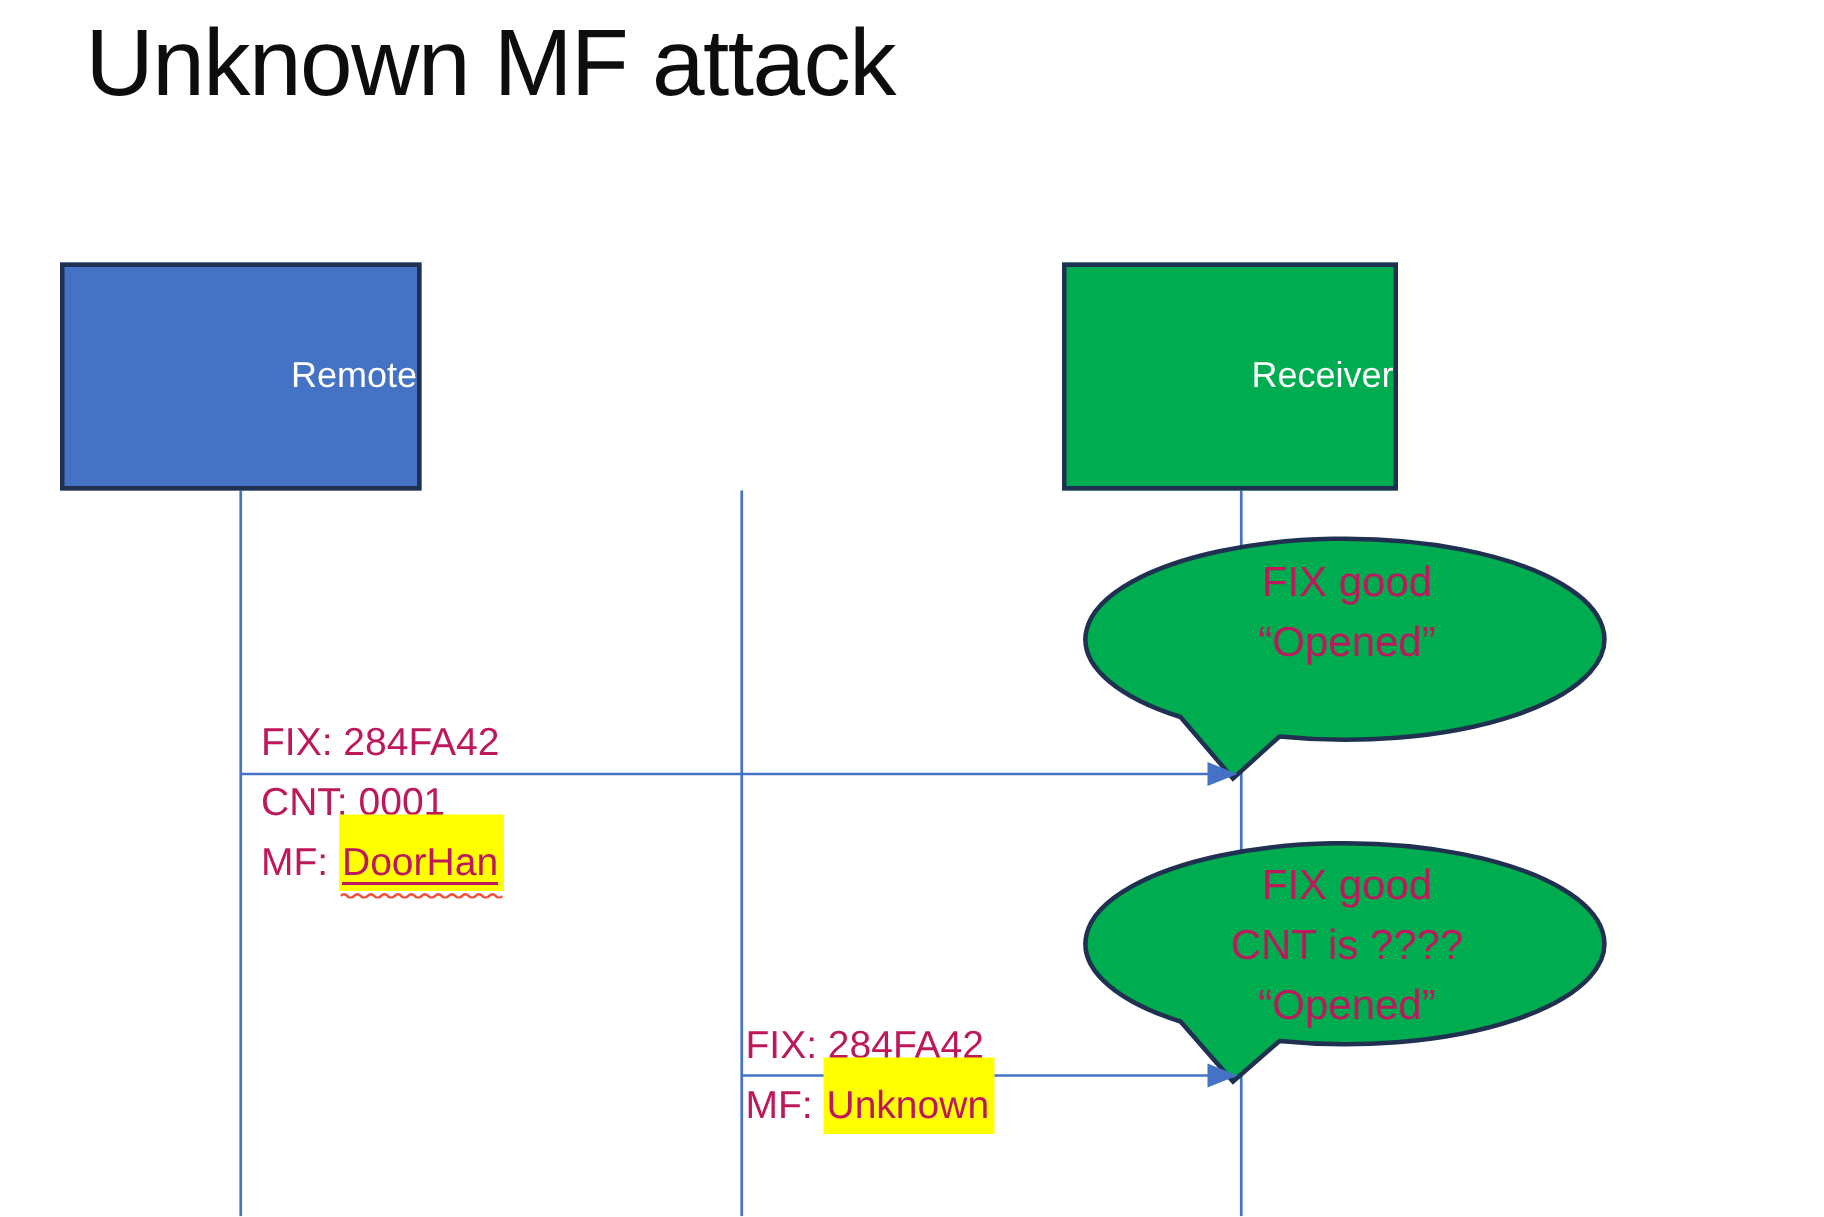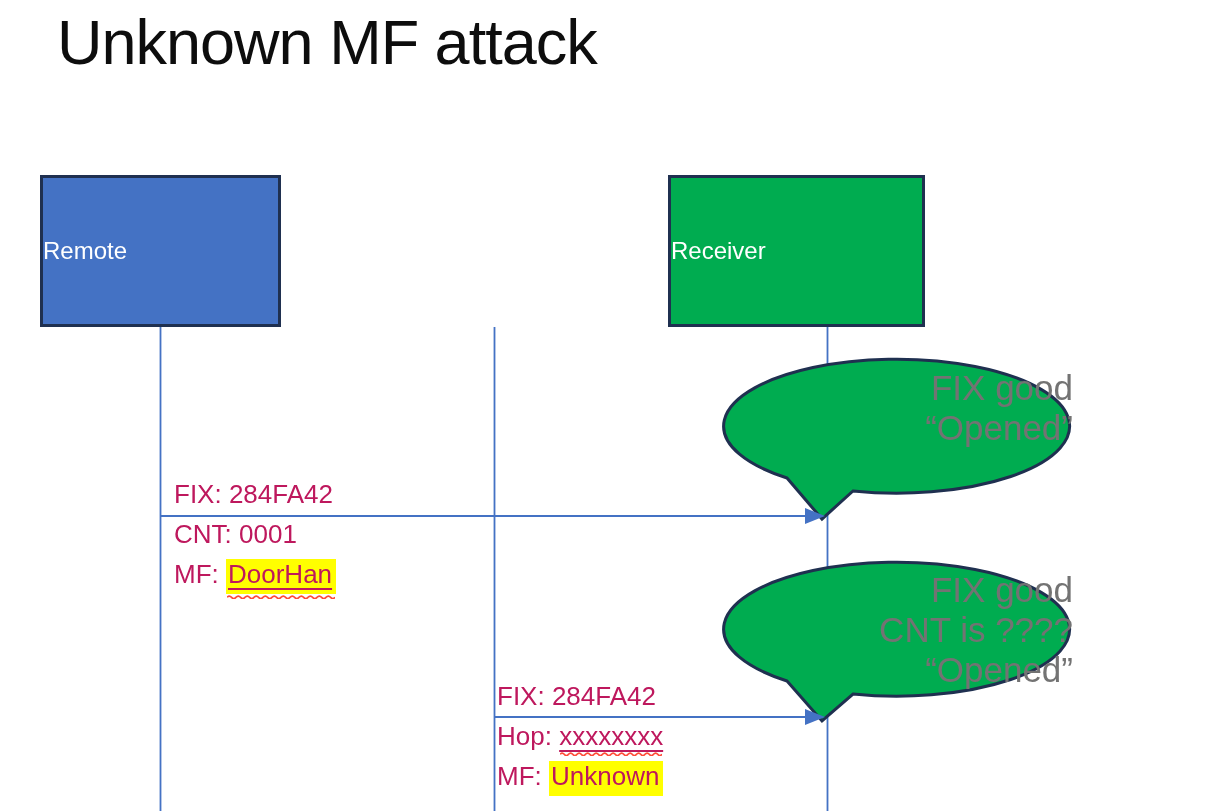--- a/index.html
+++ b/index.html
@@ -7,41 +7,41 @@
     position:relative;width:1216px;height:811px;background:#ffffff;overflow:hidden;
     font-family:"Liberation Sans",sans-serif;
   }
   .title{
     position:absolute;left:57px;top:8px;margin:0;
     font-size:63px;line-height:1.1;font-weight:300;color:#0d0d0d;letter-spacing:-1px;
     font-family:"Liberation Sans",sans-serif;
   }
   .actor{
     position:absolute;top:175px;height:152px;box-sizing:border-box;
-    border:3px solid #1f3050;display:flex;align-items:center;justify-content:flex-start;
+    border:3px solid #1f3050;display:flex;align-items:center;justify-content:flex-end;
     color:#ffffff;font-size:24px;
   }
   .actor-remote{left:40px;width:241px;background:#4472C4;}
   .actor-flipper{left:375px;width:239px;background:#ED7D31;}
-  .actor-receiver{left:668px;width:257px;background:#00AC50;}
+  .actor-receiver{left:708px;width:224px;background:#00AC50;}
   .diagram{position:absolute;left:0;top:0;}
   .lifeline,.msgline{stroke:#4472C4;stroke-width:1.8;fill:none;}
   .arrowhead{fill:#4472C4;stroke:none;}
   .callout{fill:#00AC50;stroke:#1f3050;stroke-width:3;}
   .callout-text{
-    position:absolute;width:350px;text-align:right;color:#737373;
-    font-size:35px;line-height:40px;
+    position:absolute;width:350px;text-align:center;color:#be185d;
+    font-size:28px;line-height:40px;
   }
   .callout-text-1{left:723px;top:368px;}
   .callout-text-2{left:723px;top:570px;}
   .msg{position:absolute;font-size:26px;line-height:40px;color:#be185d;white-space:nowrap;}
   .msg-1{left:174px;top:474px;}
   .msg-2{left:497px;top:676px;}
   .word{position:relative;}
-  .hl{background:#FFFF00;padding:0 4px 5px 2px;}
+  .hl{background:#FFFF00;padding:16px 4px 5px 2px;}
   .ul{text-decoration:underline;text-decoration-thickness:2px;text-underline-offset:5px;}
   .squiggle{position:absolute;left:1px;right:1px;bottom:-5px;height:5px;width:calc(100% - 2px);}
   .squiggle path{stroke:#FF4A36;stroke-width:2;fill:none;}
 </style>
 </head>
 <body>
 
 <div class="slide">
 
   <h1 class="title">Unknown MF attack</h1>
@@ -87,22 +87,17 @@
     <div>
       <span>MF: </span><span class="word hl"><span class="ul">DoorHan</span><svg class="squiggle" viewBox="0 0 120 6" preserveAspectRatio="none">
             <path d="M0 4 Q2.5 1 5 4 T10 4 T15 4 T20 4 T25 4 T30 4 T35 4 T40 4 T45 4 T50 4 T55 4 T60 4 T65 4 T70 4 T75 4 T80 4 T85 4 T90 4 T95 4 T100 4 T105 4 T110 4 T115 4 T120 4"></path>
           </svg></span>
     </div>
   </div>
 
   <div class="msg msg-2">
     <div>FIX: 284FA42</div>
     <div>
-      <span>Hop: </span><span class="word"><span class="ul">xxxxxxxx</span><svg class="squiggle" viewBox="0 0 120 6" preserveAspectRatio="none">
-            <path d="M0 4 Q2.5 1 5 4 T10 4 T15 4 T20 4 T25 4 T30 4 T35 4 T40 4 T45 4 T50 4 T55 4 T60 4 T65 4 T70 4 T75 4 T80 4 T85 4 T90 4 T95 4 T100 4 T105 4 T110 4 T115 4 T120 4"></path>
-          </svg></span>
-    </div>
-    <div>
       <span>MF: </span><span class="word hl"><span>Unknown</span></span>
     </div>
   </div>
 
 </div>
 
 </body></html>

